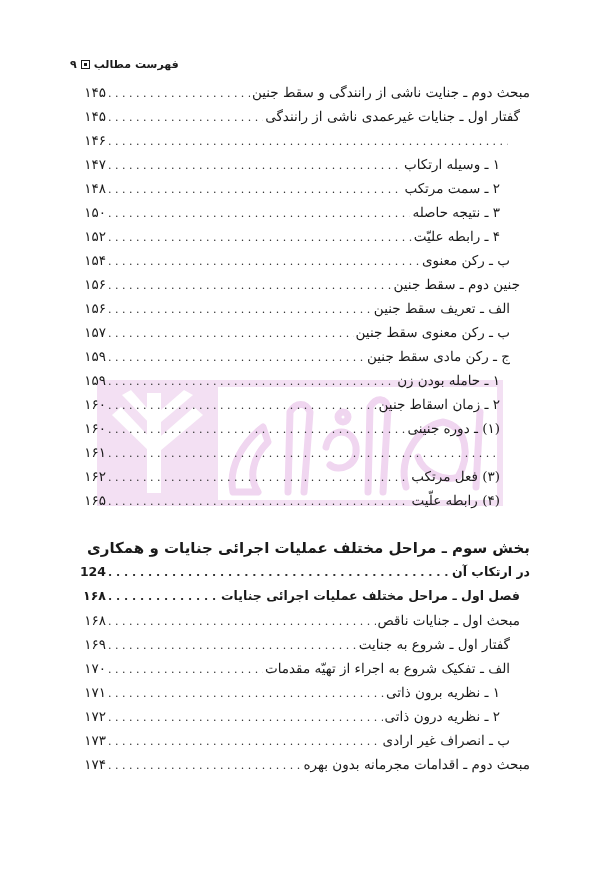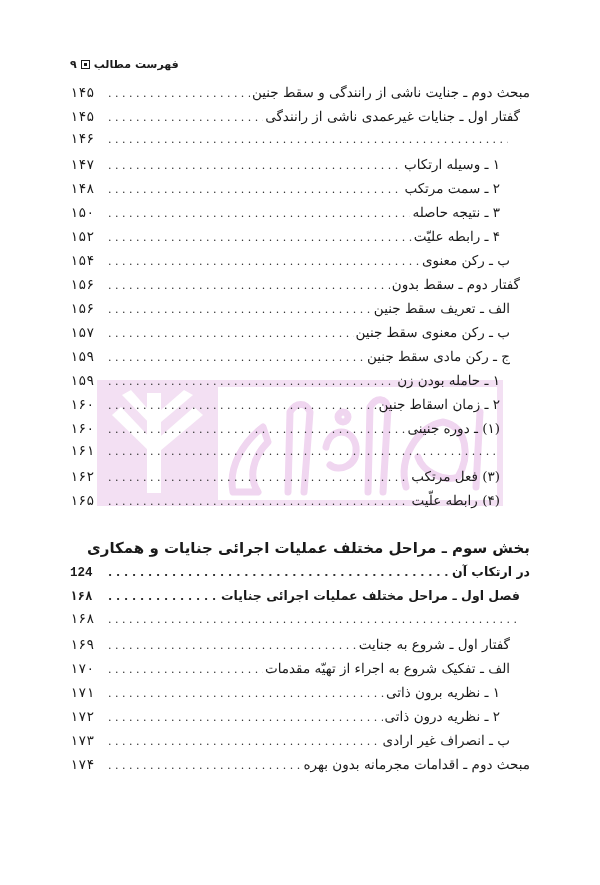--- a/index.html
+++ b/index.html
@@ -31,21 +31,21 @@
   }
   .row .title { flex: 0 0 auto; }
   .row .dots {
     flex: 1 1 auto; overflow: hidden; direction: ltr; text-align: right;
     letter-spacing: 2.5px; font-size: 11px; color: #333; margin: 0 2px;
   }
   .row .dots::before {
     content: ". . . . . . . . . . . . . . . . . . . . . . . . . . . . . . . . . . . . . . . . . . . . . . . . . . . . . . . . . . . . . . . . . . . . . . . . . . . . . . . . . . . . . . . . . . . . . . . . . . . . . . . . .";
     letter-spacing: 0;
   }
-  .row .page { flex: 0 0 auto; width: 36px; text-align: left; direction: ltr; font-family: Liberation Mono, monospace; }
+  .row .page { flex: 0 0 auto; width: 36px; text-align: right; direction: ltr; }
   .ind0 { padding-right: 0; }
   .ind1 { padding-right: 10px; }
   .ind2 { padding-right: 20px; }
   .ind3 { padding-right: 30px; }
   .bold { font-family: "DejaVu Sans", sans-serif; font-weight: bold; font-size: 12.5px; }
   .part-title {
     direction: rtl; height: 24px; line-height: 24px; font-family: "DejaVu Sans", sans-serif;
     font-weight: bold; font-size: 15px; white-space: nowrap;
   }
   .gap { height: 24px; }
@@ -119,21 +119,21 @@
         <span class="title">۴ ـ رابطه علیّت</span>
         <span class="dots"></span>
         <span class="page">۱۵۲</span>
       </div>
     <div class="row ind2">
         <span class="title">ب ـ رکن معنوی</span>
         <span class="dots"></span>
         <span class="page">۱۵۴</span>
       </div>
     <div class="row ind1">
-        <span class="title">گفتار دوم ـ سقط بدون</span>
+        <span class="title">جنین دوم ـ سقط جنین</span>
         <span class="dots"></span>
         <span class="page">۱۵۶</span>
       </div>
     <div class="row ind2">
         <span class="title">الف ـ تعریف سقط جنین</span>
         <span class="dots"></span>
         <span class="page">۱۵۶</span>
       </div>
     <div class="row ind2">
         <span class="title">ب ـ رکن معنوی سقط جنین</span>
@@ -187,20 +187,21 @@
       </div>
   </div>
 
   <div>
     <div class="row ind1 bold">
         <span class="title">فصل اول ـ مراحل مختلف عملیات اجرائی جنایات</span>
         <span class="dots"></span>
         <span class="page">۱۶۸</span>
       </div>
     <div class="row ind1">
+        <span class="title">مبحث اول ـ جنایات ناقص</span>
         <span class="dots"></span>
         <span class="page">۱۶۸</span>
       </div>
     <div class="row ind2">
         <span class="title">گفتار اول ـ شروع به جنایت</span>
         <span class="dots"></span>
         <span class="page">۱۶۹</span>
       </div>
     <div class="row ind2">
         <span class="title">الف ـ تفکیک شروع به اجراء از تهیّه مقدمات</span>

